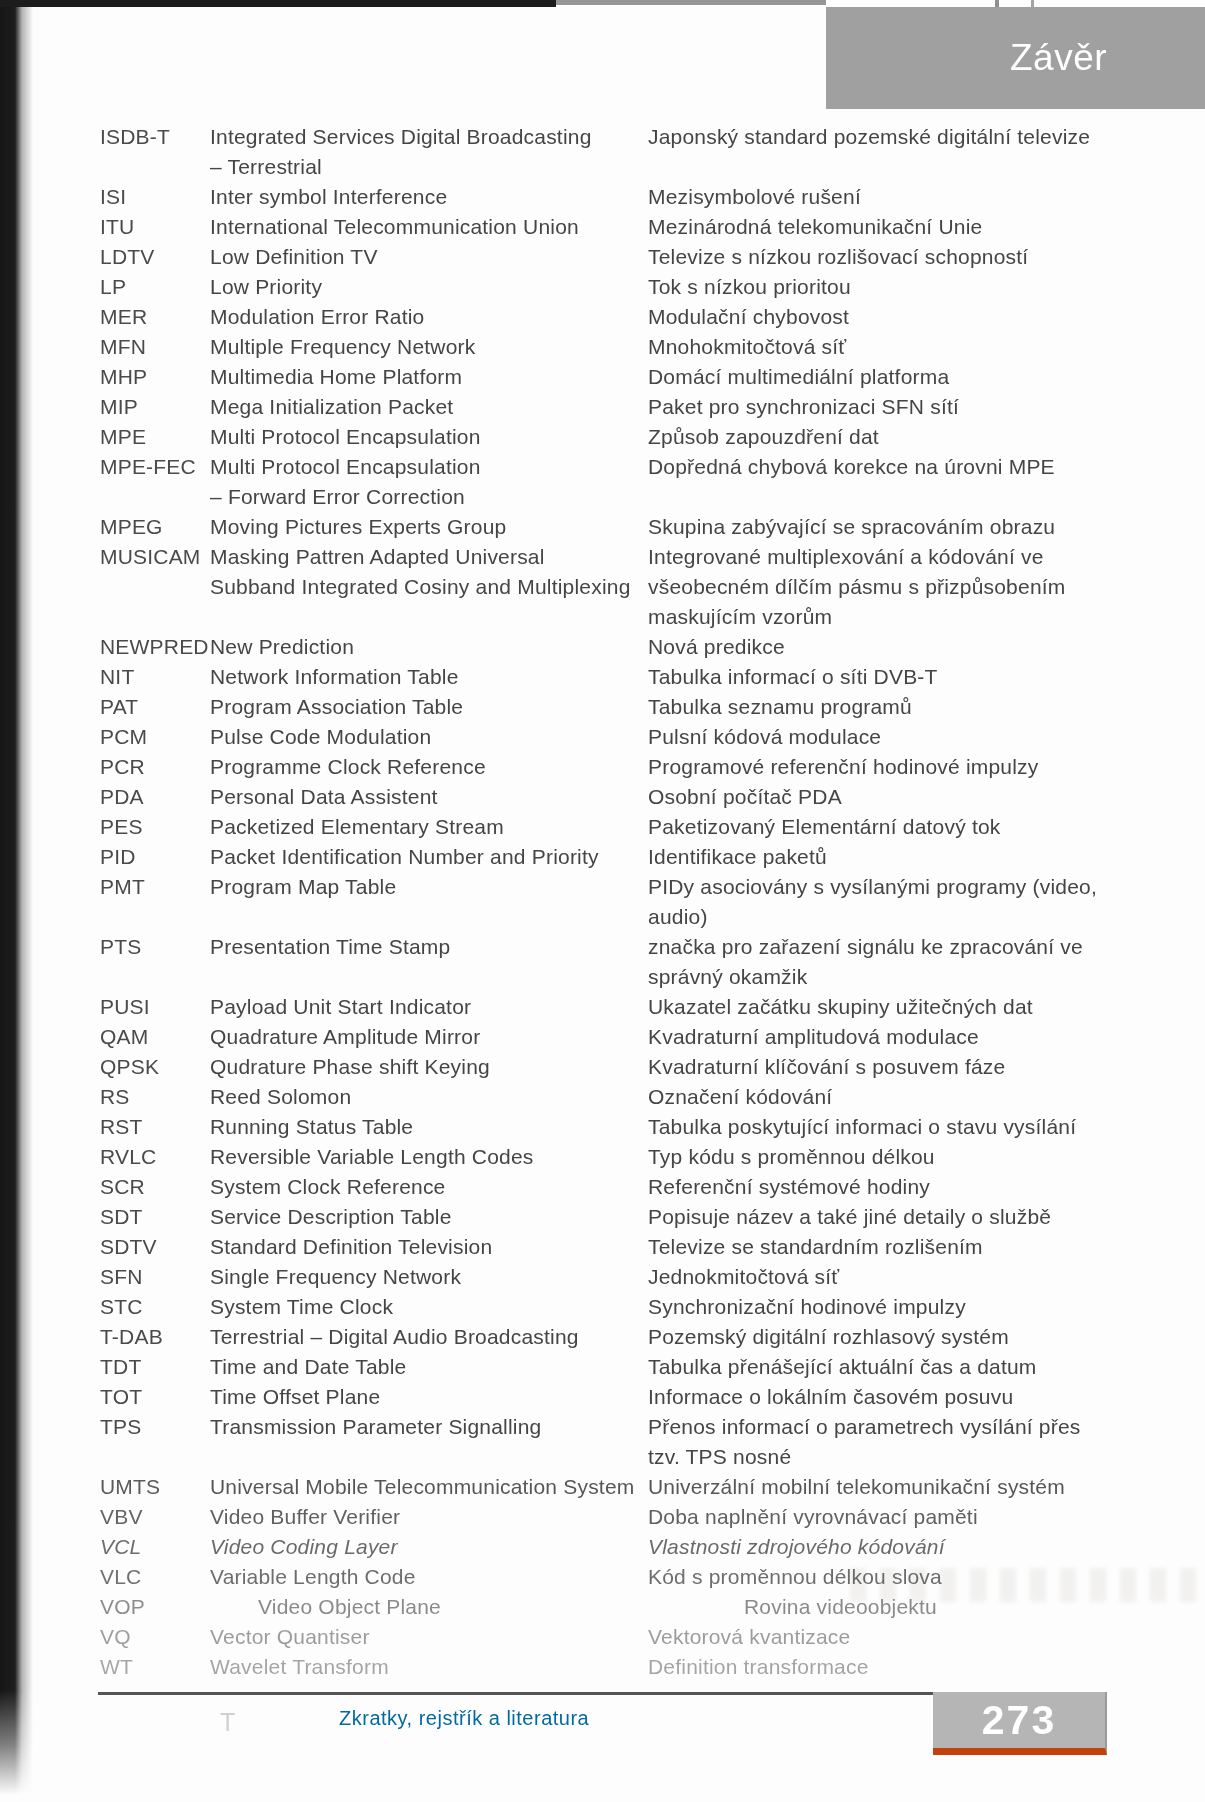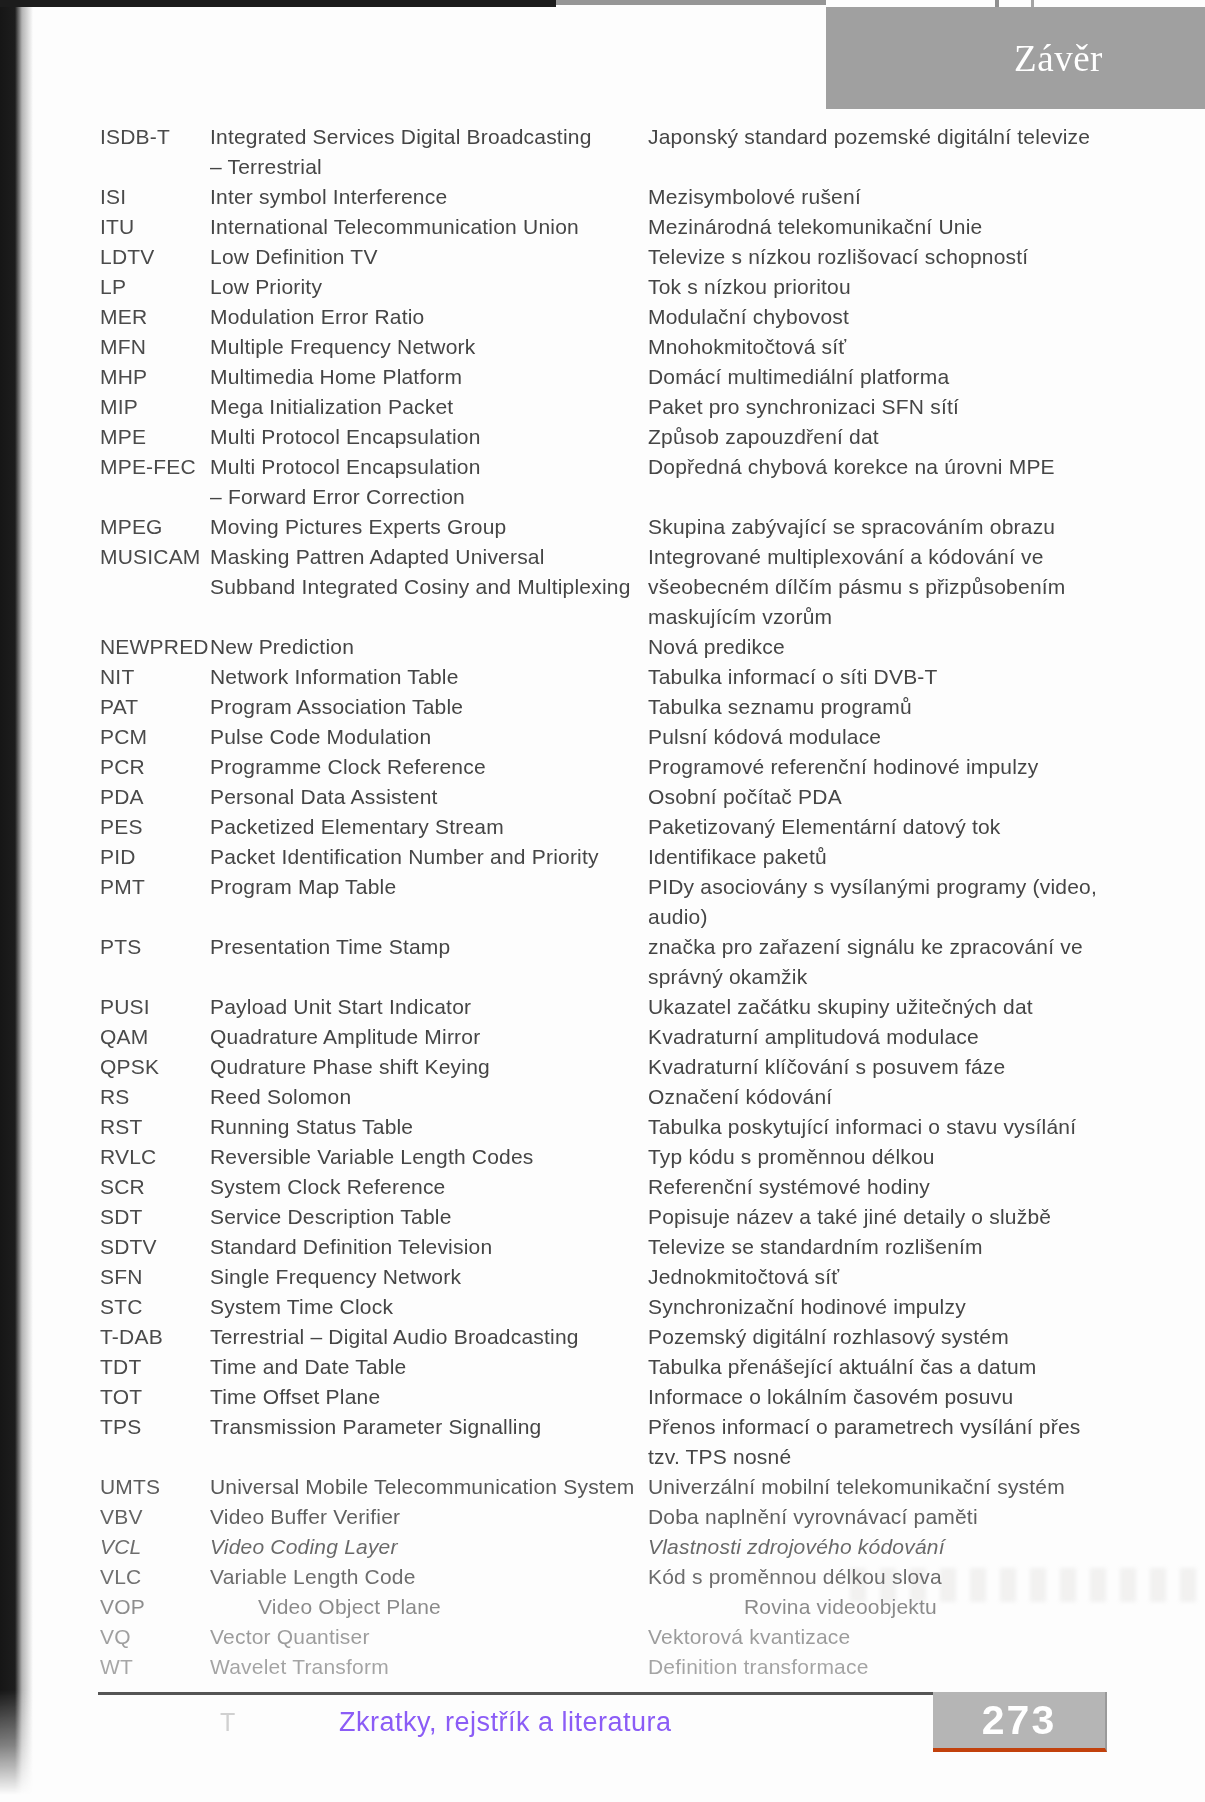--- a/index.html
+++ b/index.html
@@ -26,21 +26,21 @@
     position:absolute;left:850px;top:1568px;width:430px;height:34px;
     background:repeating-linear-gradient(90deg,rgba(155,150,145,.22) 0 16px,rgba(155,150,145,0) 16px 30px);
     filter:blur(2px);opacity:.55;
   }
 
   
   .header-box{
     position:absolute;left:826px;top:7px;width:379px;height:102px;
     background:#a0a0a0;
     display:flex;align-items:center;justify-content:center;
-    padding-left:86px;box-sizing:border-box;font-family:Liberation Serif, serif;
+    padding-left:86px;box-sizing:border-box;
   }
   .header-box span{
     color:#fff;font-size:37px;letter-spacing:.5px;font-weight:400;
   }
 
   
   .glossary{
     position:absolute;left:100px;top:122px;width:1080px;
     font-size:21px;line-height:30px;color:#454545;letter-spacing:.2px;
   }
@@ -50,26 +50,26 @@
   .c-cs{white-space:pre;}
 
   
   .footer-rule{position:absolute;left:98px;top:1692px;width:836px;height:3px;background:#555;}
   .footer-ghost{
     position:absolute;left:220px;top:1708px;
     font-size:25px;color:#c6c6c6;opacity:.8;letter-spacing:10px;
   }
   .footer-label{
     position:absolute;left:339px;top:1707px;
-    font-size:27px;color:#8b5cf6;letter-spacing:.5px;
+    font-size:20px;color:#0369a1;letter-spacing:.5px;
   }
   .page-number-box{
     position:absolute;left:933px;top:1692px;width:172px;height:56px;
     background:#b5b5b5;
-    border-bottom:4px solid #c2410c;
+    border-bottom:7px solid #c2410c;
     border-right:2px solid #9a9a9a;
     display:flex;align-items:center;justify-content:center;
     box-sizing:content-box;
   }
   .page-number-box span{
     color:#fff;font-size:41px;font-weight:700;letter-spacing:2px;
   }
 </style>
 </head>
 <body>

